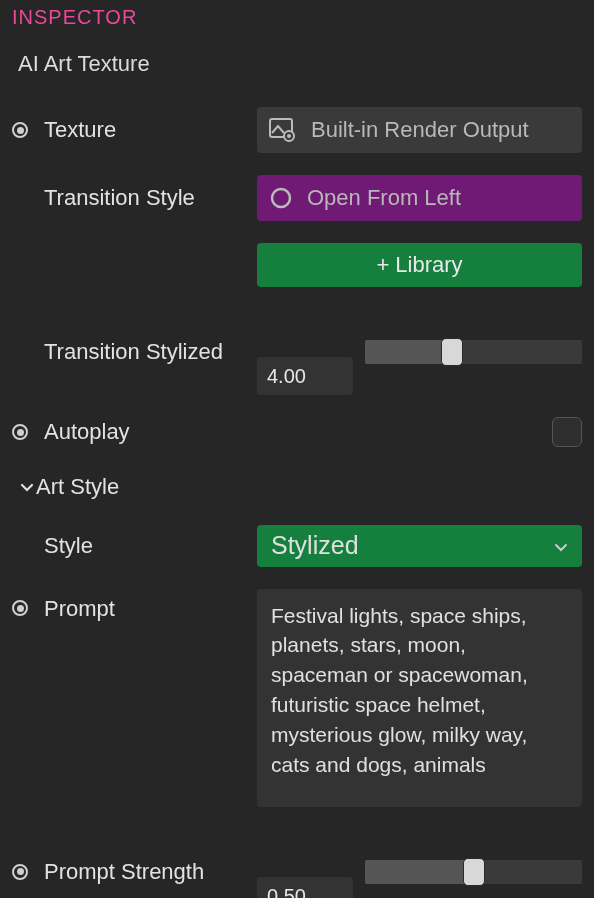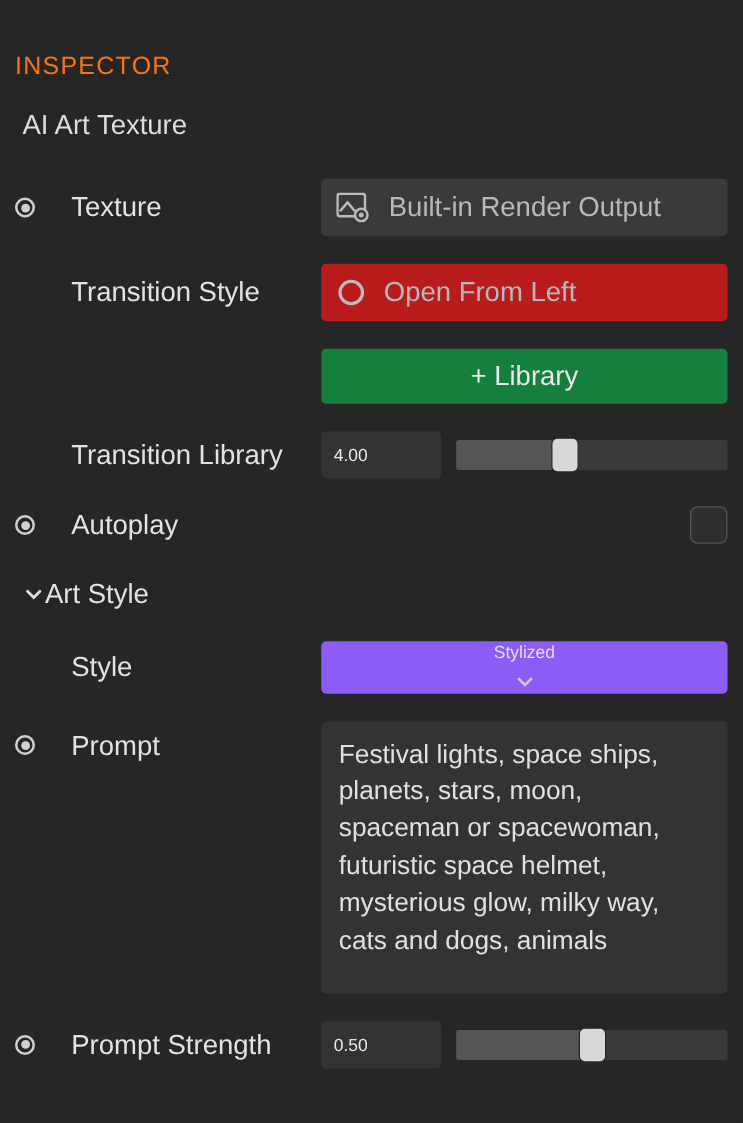--- a/index.html
+++ b/index.html
@@ -11,41 +11,39 @@
     font-family: -apple-system, BlinkMacSystemFont, "Segoe UI", Arial, sans-serif;
     font-size: 20px;
     overflow: hidden;
   }
   .panel {
     padding: 0 12px 12px 12px;
   }
   .panel-title {
     font-size: 20px;
     letter-spacing: 1px;
-    color: #f97316;
+    color: #ec4899;
     padding: 6px 0 22px 0;
     font-weight: 500;
-    margin-top: 36px;
   }
   .subtitle {
     font-size: 22px;
     color: #dcdcdc;
     padding: 0 0 30px 6px;
     font-weight: 400;
   }
   .row {
     display: flex;
     align-items: center;
     margin-bottom: 22px;
   }
   .label-col {
     display: flex;
     width: 245px;
     flex-shrink: 0;
-    gap: 13px;
   }
   .radio-slot {
     width: 32px;
     flex-shrink: 0;
     display: flex;
     align-items: center;
     justify-content: flex-start;
   }
   .radio {
     width: 16px;
@@ -67,21 +65,21 @@
     color: #e2e2e2;
     line-height: 1.25;
   }
   .ctrl-col {
     flex: 1;
     display: flex;
     align-items: center;
     gap: 12px;
   }
   .box {
-    background: #b91c1c;
+    background: #701a75;
     border-radius: 4px;
     display: flex;
     align-items: center;
     min-height: 46px;
     padding: 0 12px;
     color: #b8b8b8;
     font-size: 22px;
     width: 100%;
   }
   .box.light {
@@ -100,26 +98,27 @@
     color: #e8e8e8;
     font-size: 22px;
     min-height: 44px;
     line-height: 44px;
     width: 100%;
   }
   .numbox {
     background: #333333;
     border-radius: 4px;
     color: #e8e8e8;
-    font-size: 14px;
+    font-size: 20px;
     width: 96px;
     height: 38px;
     line-height: 38px;
     padding: 0 10px;
     flex-shrink: 0;
+    margin-top: 48px;
   }
   .slider {
     flex: 1;
     height: 24px;
     background: #3a3a3a;
     border-radius: 2px;
     position: relative;
   }
   .slider-fill {
     position: absolute;
@@ -153,31 +152,30 @@
     padding: 4px 0 24px 6px;
   }
   .chevron {
     width: 18px;
     height: 18px;
     display: flex;
     align-items: center;
     justify-content: center;
   }
   .select {
-    background: #8b5cf6;
+    background: #15803d;
     border-radius: 4px;
     display: flex;
     align-items: center;
     justify-content: space-between;
     min-height: 42px;
     padding: 0 14px;
     color: #e0e0e0;
-    font-size: 14px;
+    font-size: 25px;
     width: 100%;
-    flex-direction: column;
   }
   .textarea {
     background: #333333;
     border-radius: 4px;
     color: #e0e0e0;
     font-size: 21px;
     line-height: 1.42;
     padding: 12px 14px;
     width: 100%;
     height: 218px;
@@ -240,21 +238,21 @@
   <div class="row">
     <div class="label-col"></div>
     <div class="ctrl-col">
       <div class="btn">+ Library</div>
     </div>
   </div>
 
   <div class="row">
     <div class="label-col">
       <div class="radio-slot"></div>
-      <div class="label-text">Transition Library</div>
+      <div class="label-text">Transition Stylized</div>
     </div>
     <div class="ctrl-col">
       <div class="numbox">4.00</div>
       <div class="slider">
         <div class="slider-fill" style="width:40%"></div>
         <div class="slider-thumb" style="left:40%"></div>
       </div>
     </div>
   </div>
 

